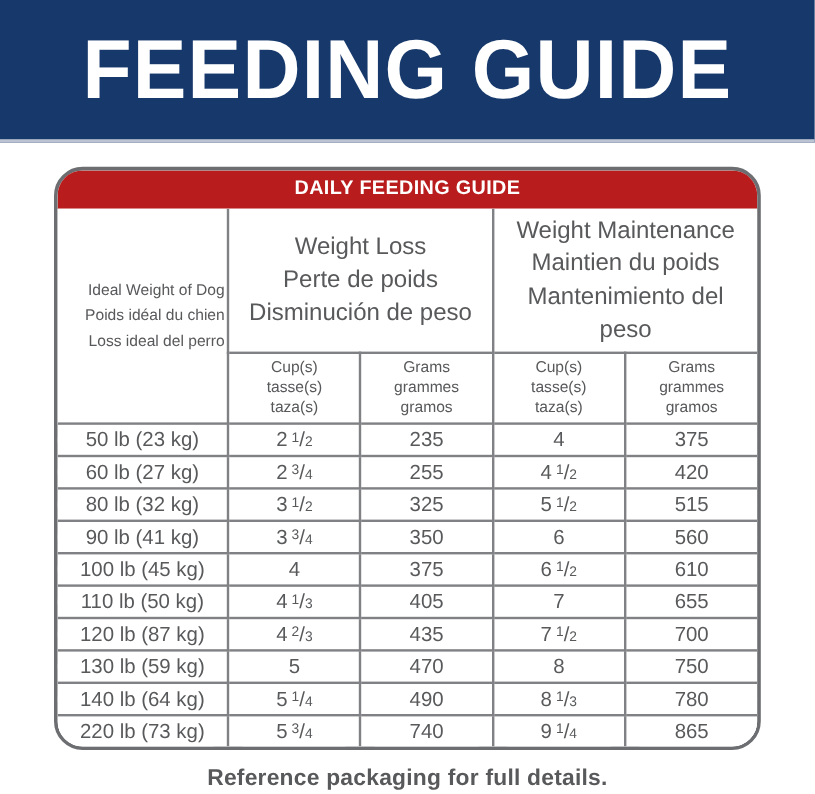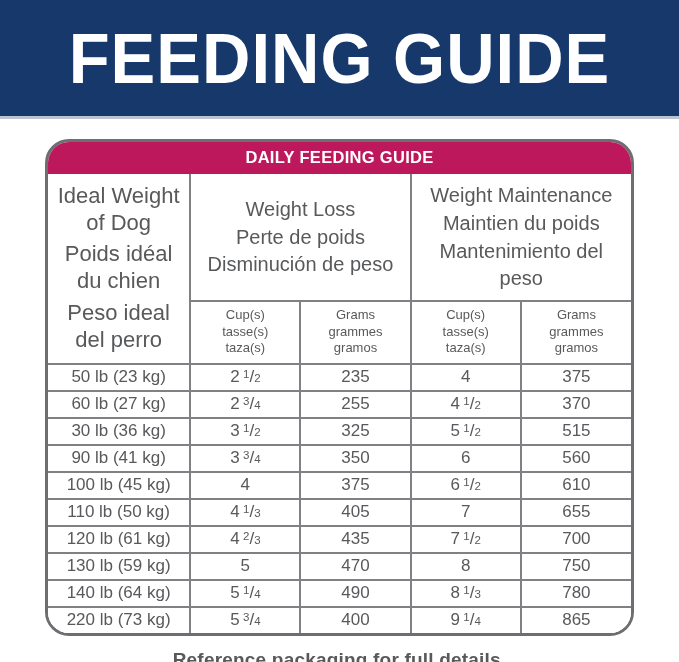--- a/index.html
+++ b/index.html
@@ -21,33 +21,33 @@
     font-size:67px; font-weight:bold; letter-spacing:1px;
     transform:scaleY(1.04); white-space:nowrap;
   }
   
   .guide-card {
     width:583px; margin:20px auto 0;
     border:3px solid #6d6e71; border-radius:24px;
     overflow:hidden; background:#ffffff;
   }
   .guide-title {
-    background:#be185d; color:#ffffff; text-align:center;
+    background:#b91c1c; color:#ffffff; text-align:center;
     font-size:16.5px; font-weight:bold; letter-spacing:0.3px;
     line-height:1.26; padding:5px 0 6px;
   }
   table.feeding-table {
     width:100%; border-collapse:collapse; border-style:hidden;
     table-layout:fixed; background:#ffffff;
   }
   .feeding-table th, .feeding-table td {
     border:2px solid #808184; text-align:center;
     color:#58595b; font-weight:normal; background:#ffffff;
   }
-  th.weight-header { font-size:22px; line-height:1.22; padding:4px 2px; }
+  th.weight-header { font-size:13px; line-height:1.22; padding:4px 2px;text-align:right; }
   th.weight-header div { margin:5px 0; }
   th.group-header { font-size:20px; line-height:1.38; padding:5px 16px 4px; }
   th.group-header div { margin:0; }
   th.subheader { font-size:13px; line-height:1.28; padding:3px 0 4px; }
   th.subheader div { margin:0; }
   td.data-cell { font-size:17px; height:25px; padding:0 2px; white-space:nowrap;border-radius:13px; }
   .nmr { font-size:11.5px; vertical-align:0.34em; letter-spacing:0; }
   .dnm { font-size:11.5px; vertical-align:0em; }
   
   .footer-note {
@@ -73,21 +73,21 @@
         <col style="width:18.9%">
         <col style="width:18.9%">
         <col style="width:18.9%">
         <col style="width:18.9%">
     </colgroup>
     <thead>
       <tr>
         <th class="weight-header" rowspan="2">
             <div>Ideal Weight of Dog</div>
             <div>Poids idéal du chien</div>
-            <div>Peso ideal del perro</div>
+            <div>Loss ideal del perro</div>
           </th>
         <th class="group-header" colspan="2">
             <div>Weight Loss</div>
             <div>Perte de poids</div>
             <div>Disminución de peso</div>
           </th>
         <th class="group-header" colspan="2">
             <div>Weight Maintenance</div>
             <div>Maintien du poids</div>
             <div>Mantenimiento del peso</div>
@@ -122,24 +122,24 @@
           <td class="data-cell"><span>2 <span class="nmr">1</span>/<span class="dnm">2</span></span></td>
           <td class="data-cell">235</td>
           <td class="data-cell"><span>4</span></td>
           <td class="data-cell">375</td>
         </tr>
         <tr>
           <td class="data-cell">60 lb (27 kg)</td>
           <td class="data-cell"><span>2 <span class="nmr">3</span>/<span class="dnm">4</span></span></td>
           <td class="data-cell">255</td>
           <td class="data-cell"><span>4 <span class="nmr">1</span>/<span class="dnm">2</span></span></td>
-          <td class="data-cell">370</td>
+          <td class="data-cell">420</td>
         </tr>
         <tr>
-          <td class="data-cell">30 lb (36 kg)</td>
+          <td class="data-cell">80 lb (32 kg)</td>
           <td class="data-cell"><span>3 <span class="nmr">1</span>/<span class="dnm">2</span></span></td>
           <td class="data-cell">325</td>
           <td class="data-cell"><span>5 <span class="nmr">1</span>/<span class="dnm">2</span></span></td>
           <td class="data-cell">515</td>
         </tr>
         <tr>
           <td class="data-cell">90 lb (41 kg)</td>
           <td class="data-cell"><span>3 <span class="nmr">3</span>/<span class="dnm">4</span></span></td>
           <td class="data-cell">350</td>
           <td class="data-cell"><span>6</span></td>
@@ -153,21 +153,21 @@
           <td class="data-cell">610</td>
         </tr>
         <tr>
           <td class="data-cell">110 lb (50 kg)</td>
           <td class="data-cell"><span>4 <span class="nmr">1</span>/<span class="dnm">3</span></span></td>
           <td class="data-cell">405</td>
           <td class="data-cell"><span>7</span></td>
           <td class="data-cell">655</td>
         </tr>
         <tr>
-          <td class="data-cell">120 lb (61 kg)</td>
+          <td class="data-cell">120 lb (87 kg)</td>
           <td class="data-cell"><span>4 <span class="nmr">2</span>/<span class="dnm">3</span></span></td>
           <td class="data-cell">435</td>
           <td class="data-cell"><span>7 <span class="nmr">1</span>/<span class="dnm">2</span></span></td>
           <td class="data-cell">700</td>
         </tr>
         <tr>
           <td class="data-cell">130 lb (59 kg)</td>
           <td class="data-cell"><span>5</span></td>
           <td class="data-cell">470</td>
           <td class="data-cell"><span>8</span></td>
@@ -176,21 +176,21 @@
         <tr>
           <td class="data-cell">140 lb (64 kg)</td>
           <td class="data-cell"><span>5 <span class="nmr">1</span>/<span class="dnm">4</span></span></td>
           <td class="data-cell">490</td>
           <td class="data-cell"><span>8 <span class="nmr">1</span>/<span class="dnm">3</span></span></td>
           <td class="data-cell">780</td>
         </tr>
         <tr>
           <td class="data-cell">220 lb (73 kg)</td>
           <td class="data-cell"><span>5 <span class="nmr">3</span>/<span class="dnm">4</span></span></td>
-          <td class="data-cell">400</td>
+          <td class="data-cell">740</td>
           <td class="data-cell"><span>9 <span class="nmr">1</span>/<span class="dnm">4</span></span></td>
           <td class="data-cell">865</td>
         </tr>
       </tbody>
   </table>
 </div>
 
 <div class="footer-note">Reference packaging for full details.</div>
 
 </body></html>

